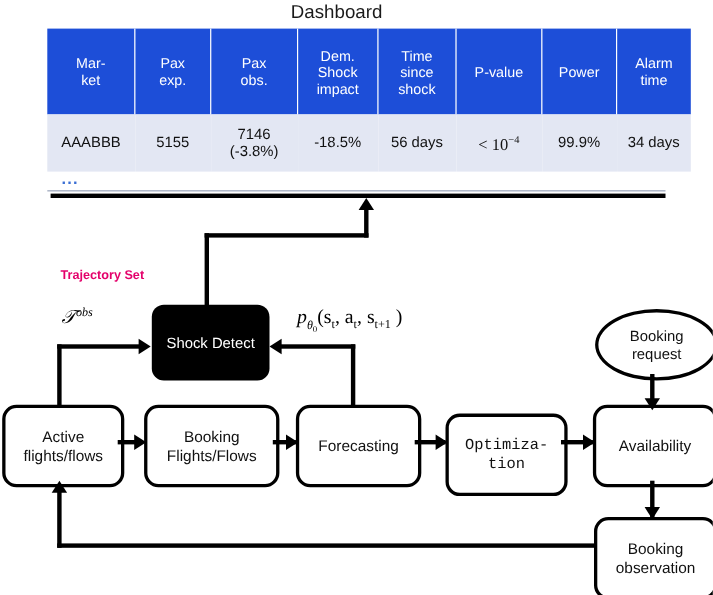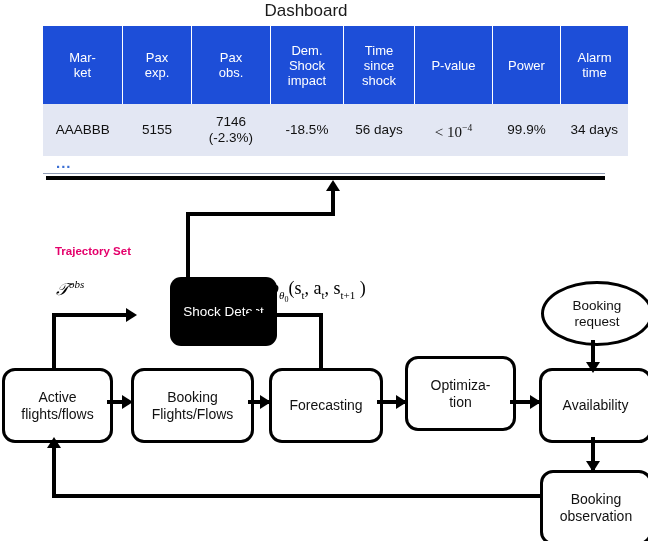--- a/index.html
+++ b/index.html
@@ -48,36 +48,36 @@
   #math-tobs .sb{font-size:11px;vertical-align:super;font-style:italic;}
   #math-p{left:270px;top:278px;font-size:18px;white-space:nowrap;}
   #math-p i{font-style:italic;}
   .sub{font-size:11px;vertical-align:sub;}
   .subsub{font-size:8px;vertical-align:sub;}
 
   
   #shock-box{position:absolute;left:138px;top:277px;width:107px;height:69px;
              background:#000;border-radius:11px;color:#fff;
              display:flex;flex-direction:column;align-items:center;
-             justify-content:center;margin-left:32px;}
+             justify-content:center;}
   #shock-title{font-size:13.5px;line-height:16px;}
   #shock-formula{font-family:"Liberation Serif","DejaVu Serif",serif;
                  font-size:17px;font-style:italic;line-height:20px;
                  margin-top:2px;}
   #shock-formula .sb{font-size:10px;vertical-align:sub;font-style:normal;}
   #shock-formula .sp{font-size:11px;vertical-align:super;font-style:italic;}
 
   
   .fbox{position:absolute;border:3px solid #000;border-radius:13px;
         background:#fff;display:flex;align-items:center;justify-content:center;
         text-align:center;font-size:14px;line-height:17px;color:#111;}
   #box-active{left:2px;top:368px;width:105px;height:69px;}
   #box-departed{left:131px;top:368px;width:117px;height:69px;}
   #box-forecast{left:269px;top:368px;width:108px;height:69px;}
-  #box-optim{left:405px;top:356px;width:105px;height:69px;}
+  #box-optim{left:405px;top:376px;width:105px;height:69px;font-family:Liberation Mono, monospace;}
   #box-avail{left:539px;top:368px;width:107px;height:69px;}
   #box-bookobs{left:540px;top:470px;width:106px;height:69px;}
 
   
   #ell-bookreq{position:absolute;left:541px;top:281px;width:106px;height:59px;
       border:3px solid #000;border-radius:50%;background:#fff;
       display:flex;align-items:center;justify-content:center;text-align:center;
       font-size:13.5px;line-height:16px;color:#111;}
 
   
@@ -133,21 +133,21 @@
         <span class="hdr-l2">time</span>
       </th>
     </tr>
   </thead>
   <tbody>
     <tr>
       <td>AAABBB</td>
       <td>5155</td>
       <td>
         <span style="display:block">7146</span>
-        <span style="display:block">(-2.3%)</span>
+        <span style="display:block">(-3.8%)</span>
       </td>
       <td>-18.5%</td>
       <td>56 days</td>
       <td><span class="mathy"><span>&lt; 10</span><span class="sup">−4</span></span></td>
       <td>99.9%</td>
       <td>34 days</td>
     </tr>
   </tbody>
 </table>
 

